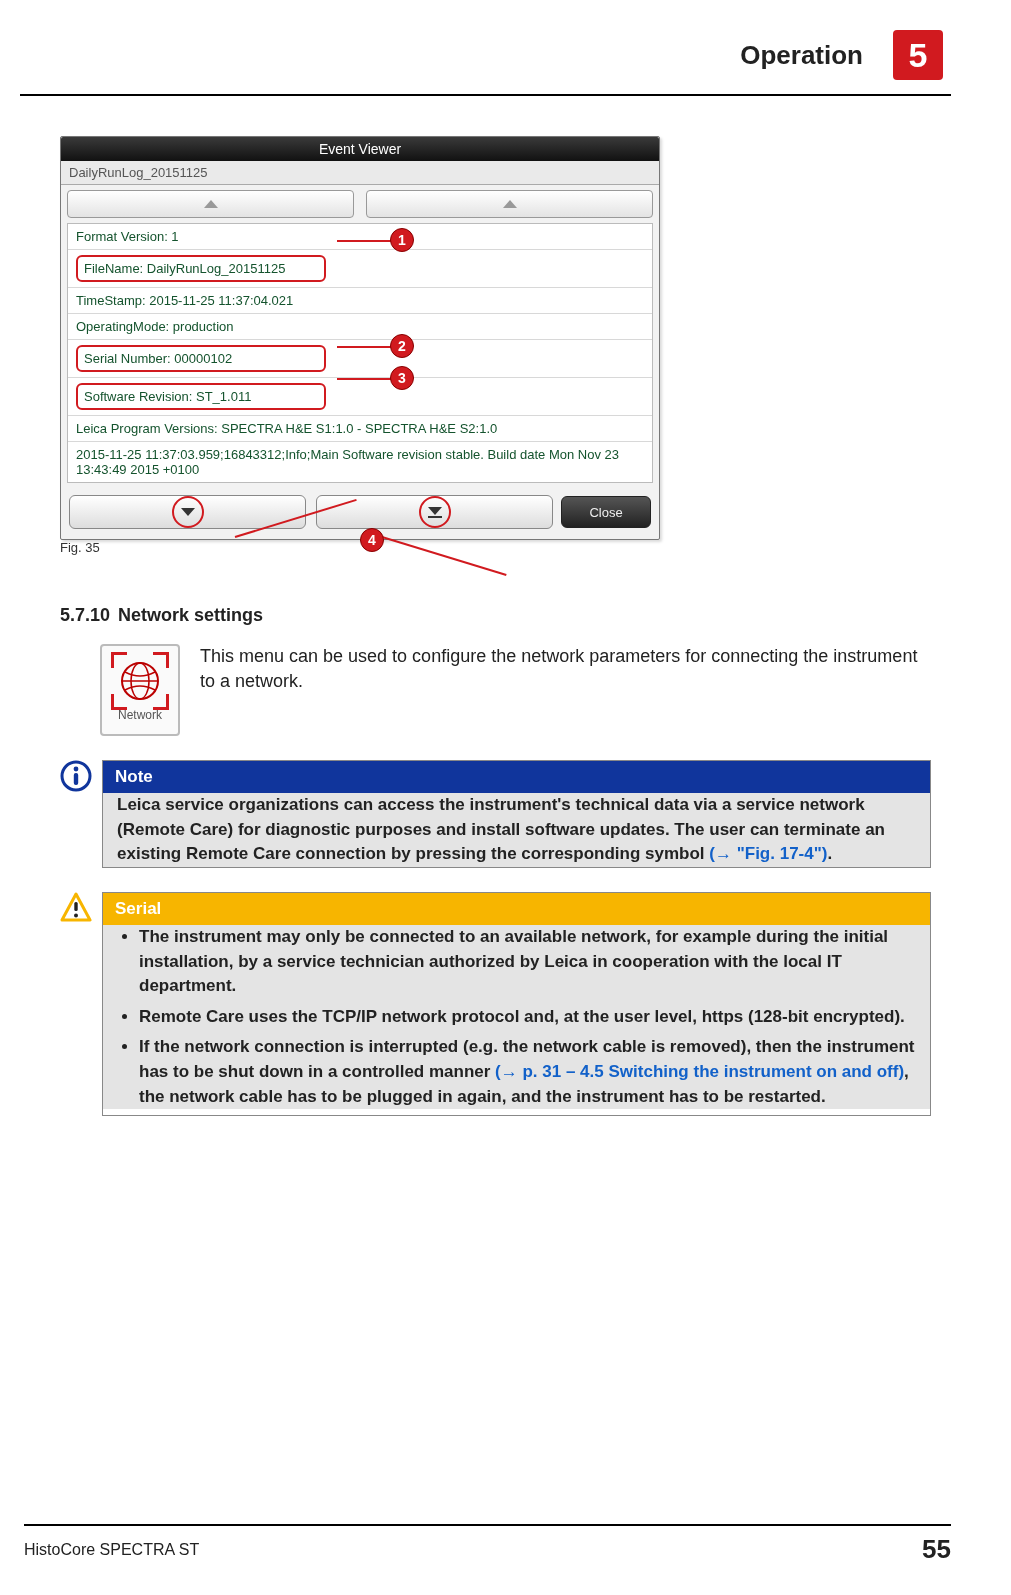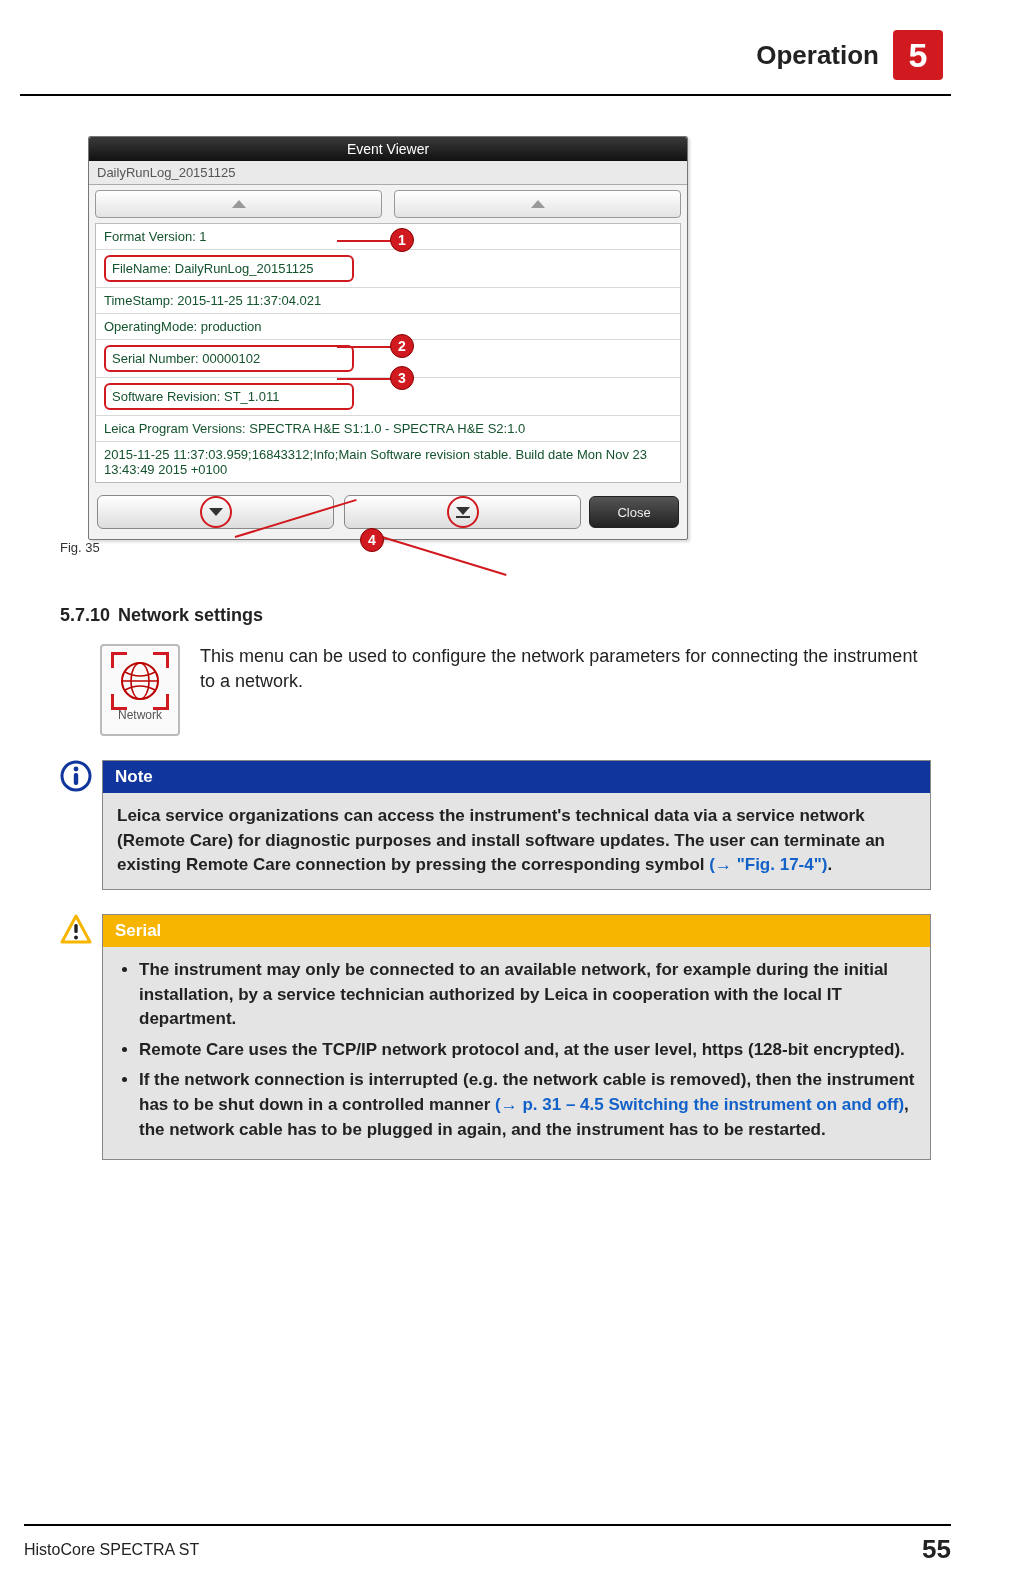--- a/index.html
+++ b/index.html
@@ -1,26 +1,26 @@
 <!DOCTYPE html>
 <html><head>
 <meta charset="utf-8">
 <style>
   * { box-sizing: border-box; margin: 0; padding: 0; }
   html, body { width: 1011px; height: 1595px; background: #fff; font-family: Arial, Helvetica, sans-serif; color: #222; }
   .page { position: relative; width: 1011px; height: 1595px; padding: 30px 60px 0 20px; }
-  .header { display: flex; justify-content: flex-end; align-items: center; gap: 14px; padding-right: 8px; }
+  .header { display: flex; justify-content: flex-end; align-items: center; gap: 30px; padding-right: 8px; }
   .header-title { font-size: 26px; font-weight: bold; color: #222; }
   .chapter-box { width: 50px; height: 50px; background: #d11a1f; color: #fff; font-size: 34px; font-weight: bold; display: flex; align-items: center; justify-content: center; border-radius: 4px; }
   .header-rule { border-top: 2px solid #000; margin-top: 14px; }
   .content { padding: 40px 20px 0 40px; }
 
   
   .ev-wrap { width: 610px; position: relative; }
-  .ev { width: 600px; border: 1px solid #777; background: #f2f2f2; border-radius: 2px; font-family: Arial, sans-serif; box-shadow: 2px 2px 3px rgba(0,0,0,0.15); margin-left: 28px; }
+  .ev { width: 600px; border: 1px solid #777; background: #f2f2f2; border-radius: 2px; font-family: Arial, sans-serif; box-shadow: 2px 2px 3px rgba(0,0,0,0.15); }
   .ev-title { background: linear-gradient(#3a3a3a,#111); color: #fff; font-size: 14px; text-align: center; padding: 4px 0; border-top-left-radius: 2px; border-top-right-radius: 2px; }
   .ev-sub { font-size: 13px; color: #555; padding: 4px 8px; background: #eaeaea; border-bottom: 1px solid #aaa; }
   .ev-navrow { display:flex; }
   .ev-navbtn { flex:1; height:28px; margin:5px 6px; border:1px solid #999; border-radius:4px; background:linear-gradient(#fff,#e3e3e3); display:flex;align-items:center;justify-content:center; color:#888; font-size:14px; }
   .ev-body { background:#fff; margin: 0 6px 6px 6px; border:1px solid #bbb; font-size:13px; color:#14532d; }
   .ev-row { padding: 5px 8px; border-bottom:1px solid #d8d8d8; position:relative; }
   .ev-row:last-child { border-bottom:none; }
   .ev-box { border:2px solid #d11a1f; border-radius:6px; padding:4px 6px; display:inline-block; min-width: 250px; }
   .ev-footer { display:flex; align-items:center; padding:6px 8px 10px 8px; gap:8px; position:relative; }
   .ev-scrollwrap { flex:1; display:flex; gap:10px; }
@@ -36,21 +36,21 @@
   .net-icon { width:80px; height:92px; border:2px solid #bbb; border-radius:4px; background:#fafafa; display:flex; flex-direction:column; align-items:center; justify-content:center; gap:4px; }
   .net-icon .globe { position:relative; width:46px; height:46px; }
   .net-icon .lbl { font-size:12px; color:#555; }
   .intro-text { font-size:18px; max-width:720px; line-height:1.4; }
 
   .box { margin-top:24px; display:flex; gap:10px; align-items:flex-start; padding-left:0; }
   .box-icon { width:32px; height:32px; flex:0 0 32px; }
   .box-body { flex:1; border:1px solid #888; }
   .note-head { background:#10359c; color:#fff; font-weight:bold; font-size:17px; padding:6px 12px; }
   .caution-head { background:#f7b500; color:#fff; font-weight:bold; font-size:17px; padding:6px 12px; }
-  .box-content { background:#e4e4e4; padding:11px 14px; font-size:17px; font-weight:bold; line-height:1.45; }
+  .box-content { background:#e4e4e4; padding:0 14px; font-size:17px; font-weight:bold; line-height:1.45; }
   .link { color:#1261c9; font-weight:bold; }
   .box-content ul { list-style: disc; padding-left: 22px; }
   .box-content li { margin-bottom:6px; }
 
   .footer { position:absolute; bottom:30px; left:24px; right:60px; }
   .footer-rule { border-top:2px solid #000; margin-bottom:8px; }
   .footer-row { display:flex; justify-content:space-between; align-items:center; font-size:16px; }
   .footer-pg { font-size:26px; font-weight:bold; }
 
   .chev { width:0; height:0; display:inline-block; }

